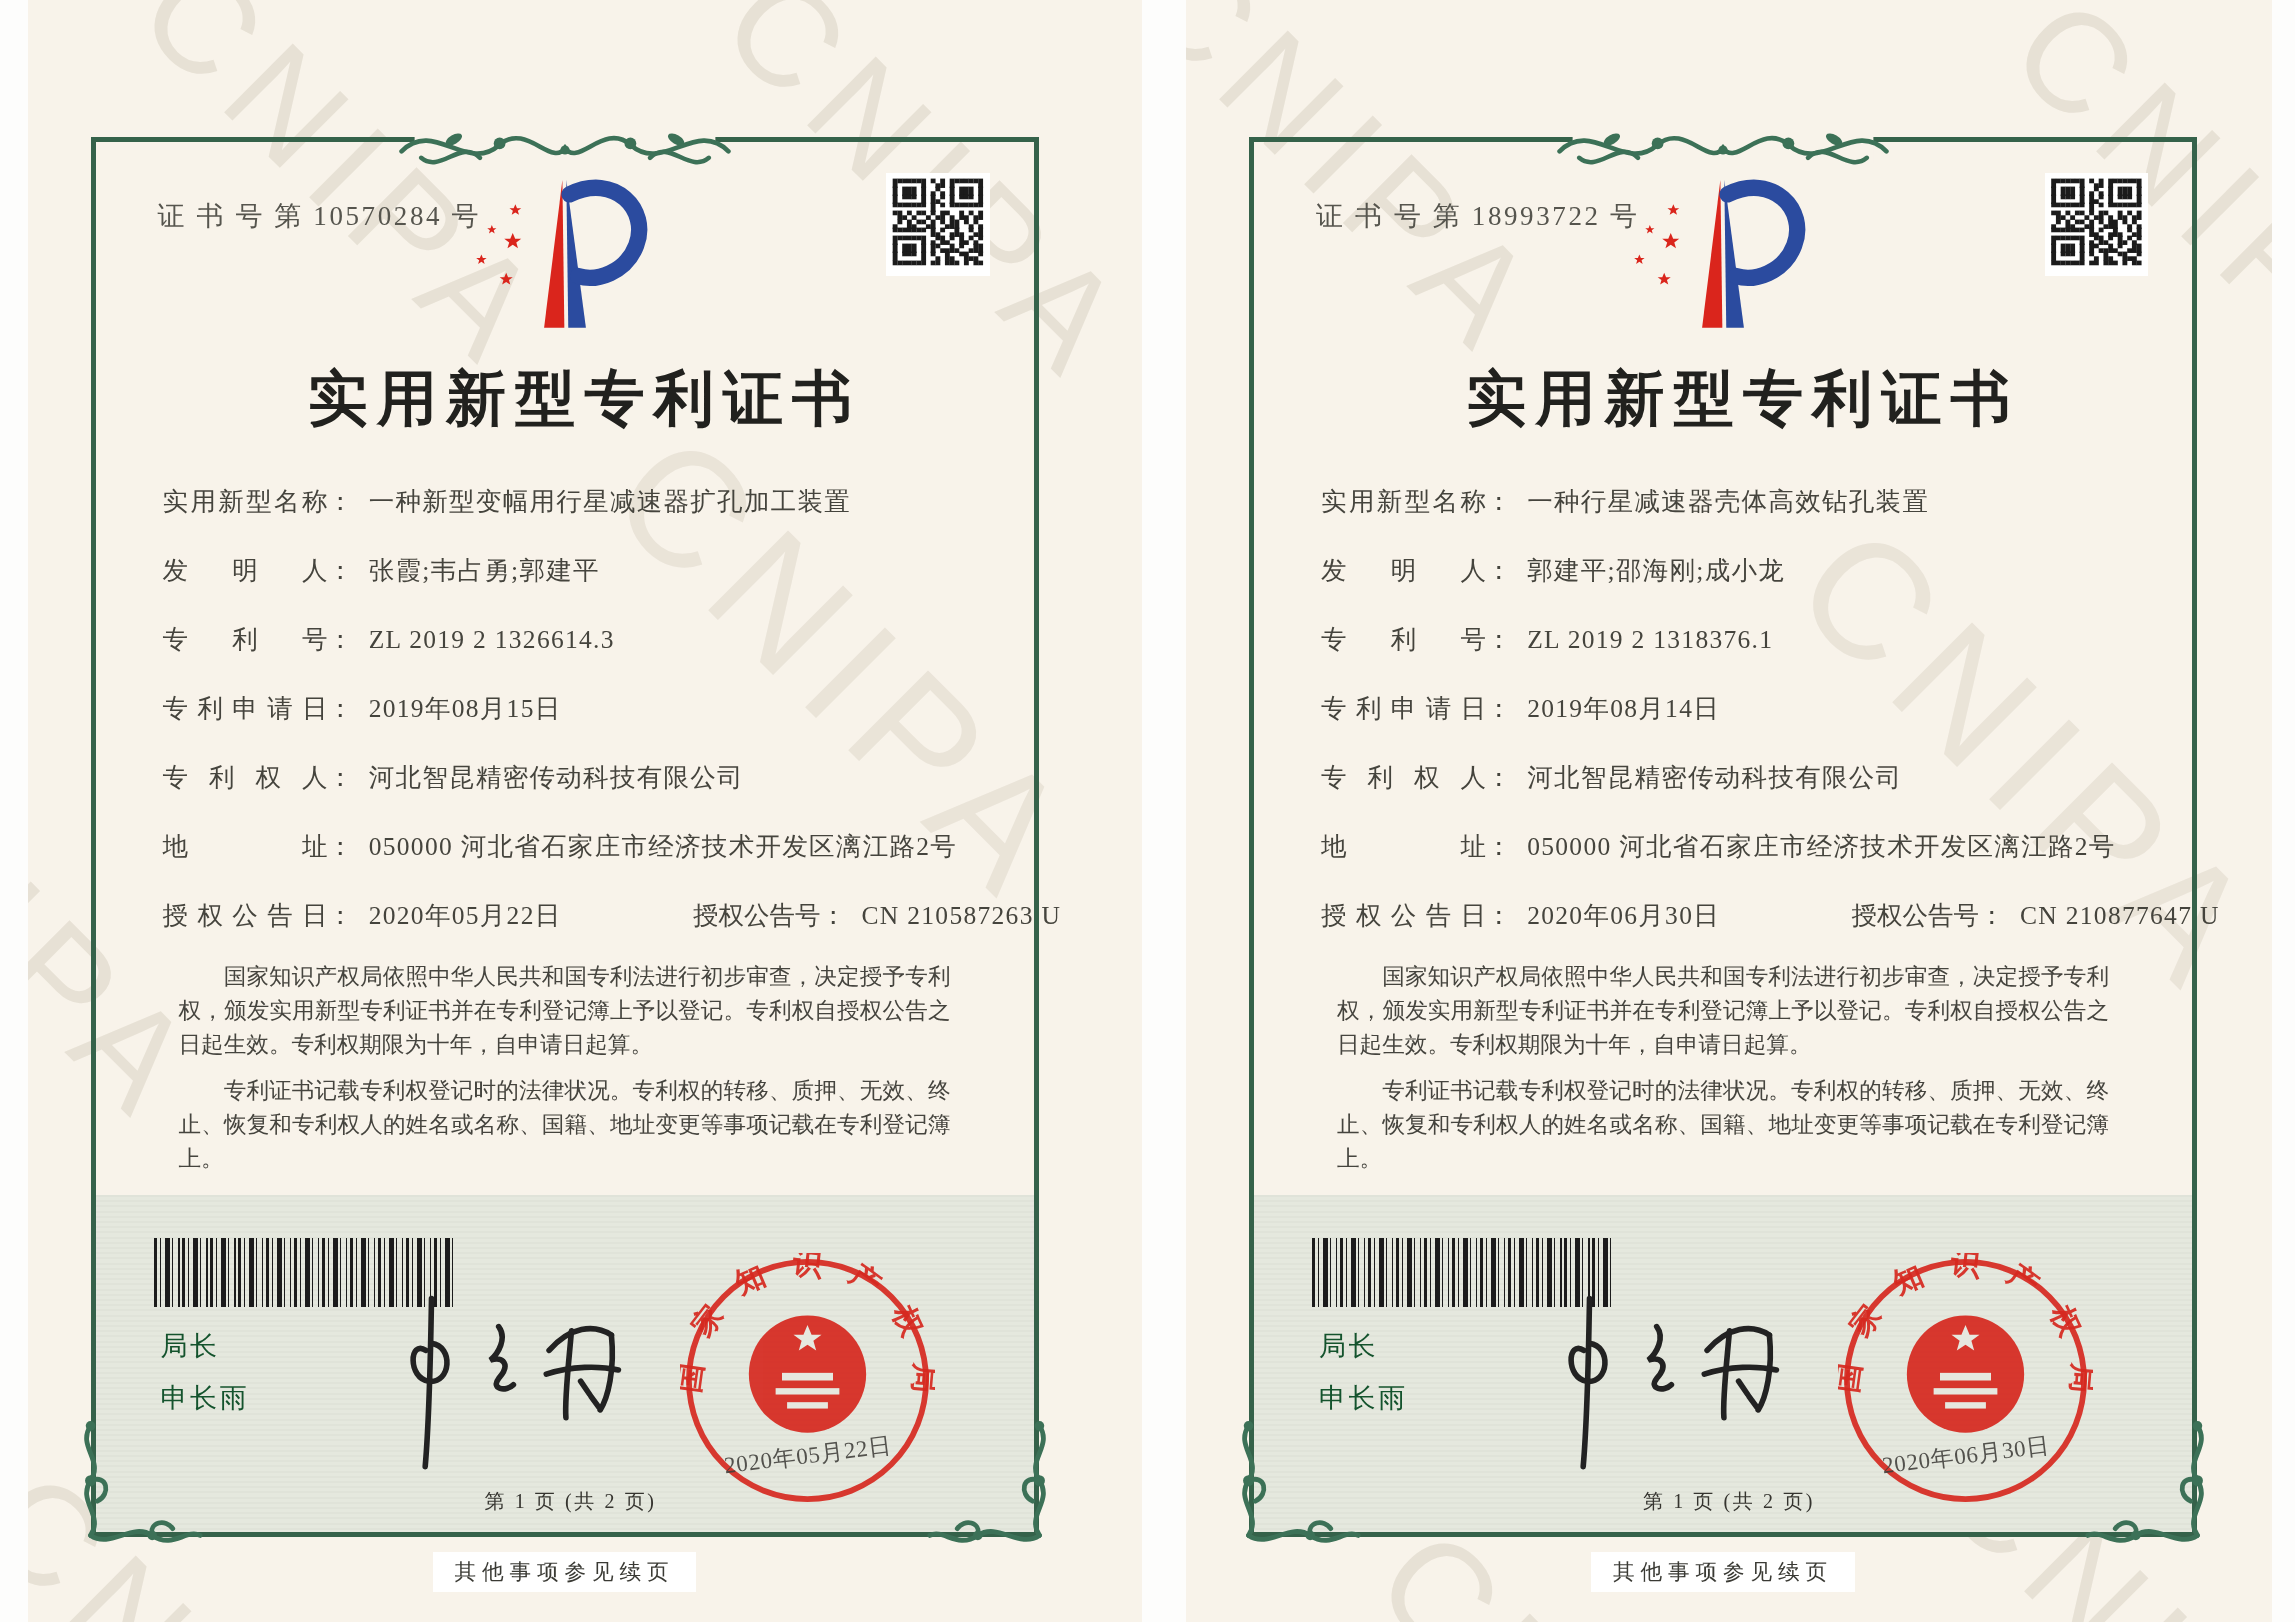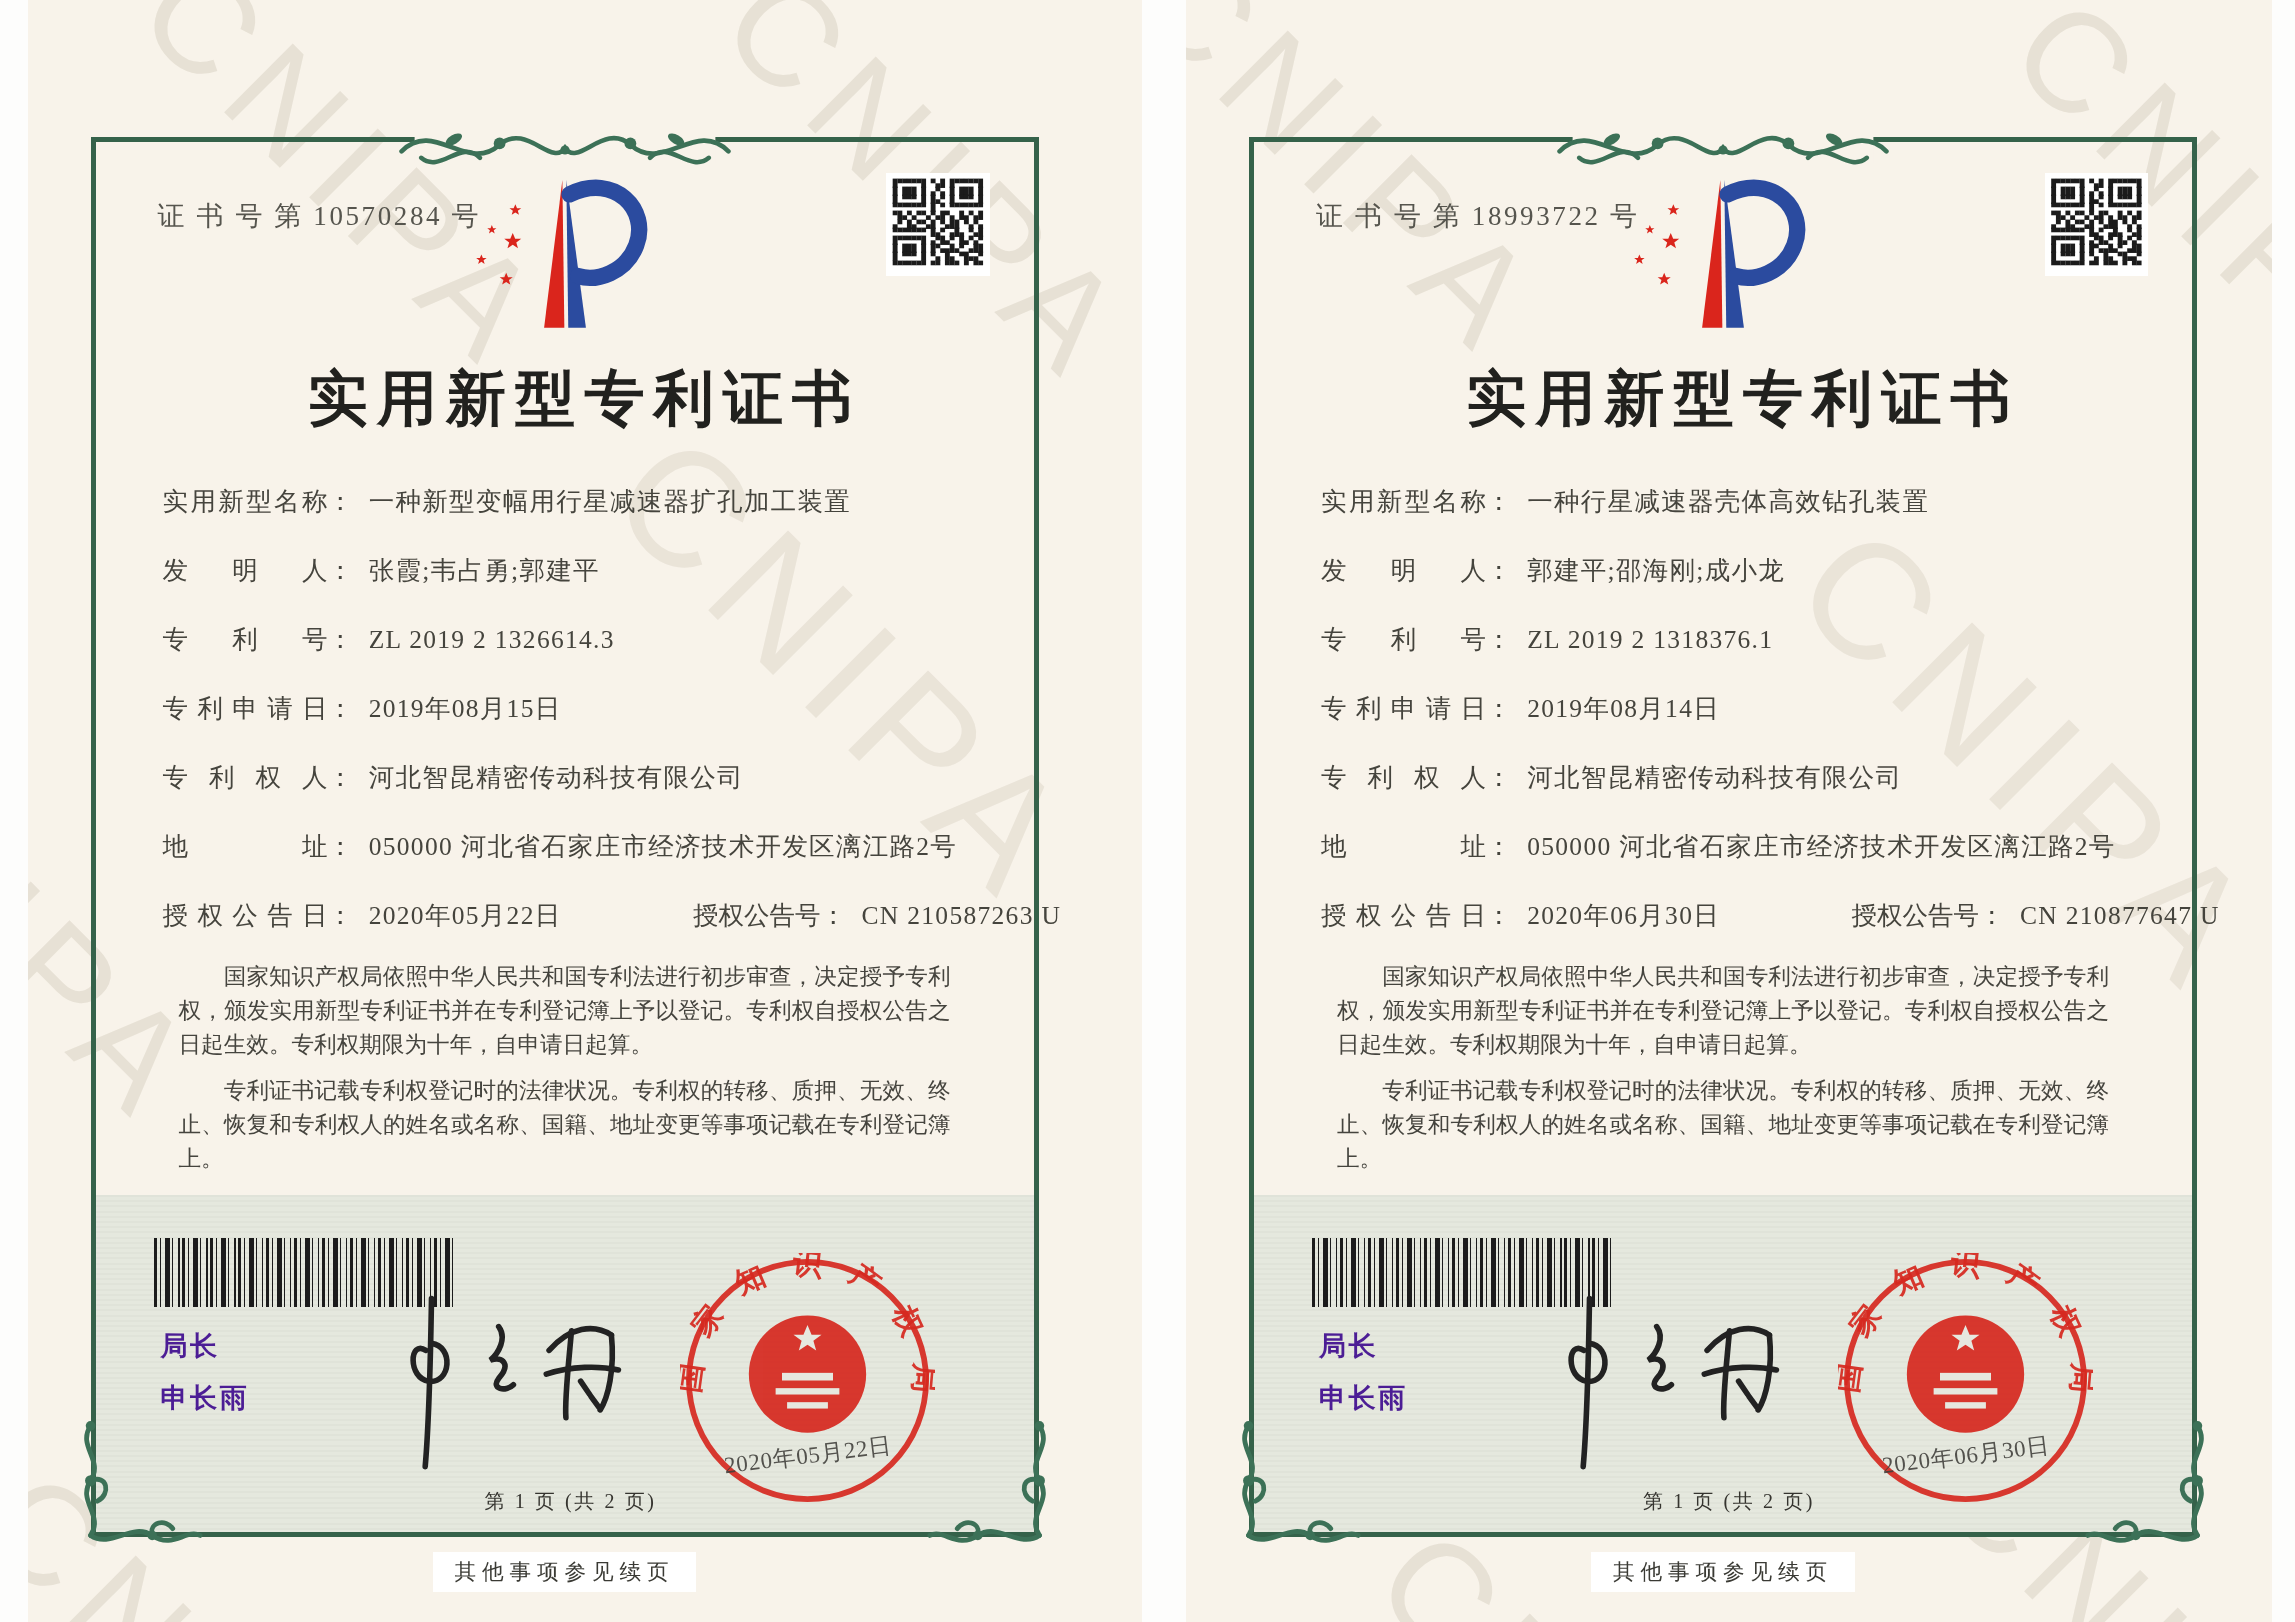--- a/index.html
+++ b/index.html
@@ -54,21 +54,21 @@
     font-size:22.6px;line-height:34px;color:#45443e;text-align:justify;
   }
   .paras p{margin:12px;text-indent:2em;}
   .barcode{
     position:absolute;left:58px;top:1096px;width:300px;height:69px;
     background-image:repeating-linear-gradient(90deg,
       #1c1c1c 0 3.3px,transparent 3.3px 5.9px,#1c1c1c 5.9px 7.2px,transparent 7.2px 11px,
       #1c1c1c 11px 15.7px,transparent 15.7px 17.7px,#1c1c1c 17.7px 19px,transparent 19px 23.6px,
       #1c1c1c 23.6px 25.5px,transparent 25.5px 28px);
   }
-  .director{position:absolute;left:65px;top:1186px;font-size:27px;font-weight:700;color:#4c1d95;}
+  .director{position:absolute;left:65px;top:1186px;font-size:27px;font-weight:400;color:#14532d;}
   .director div{margin-bottom:15.7px;letter-spacing:2.6px;}
   .signature{position:absolute;left:262px;top:1144px;}
   .seal{position:absolute;left:584px;top:1111px;}
   .seal-date{
     position:absolute;left:614px;top:1298px;width:196px;text-align:center;
     font-size:23px;color:#3f3e3a;transform:rotate(-7deg);letter-spacing:0.7px;opacity:.88;
   }
   .page-info{
     position:absolute;left:0;right:0;bottom:17px;text-align:center;
     font-size:20px;color:#35342f;letter-spacing:2.6px;padding-left:12px;

